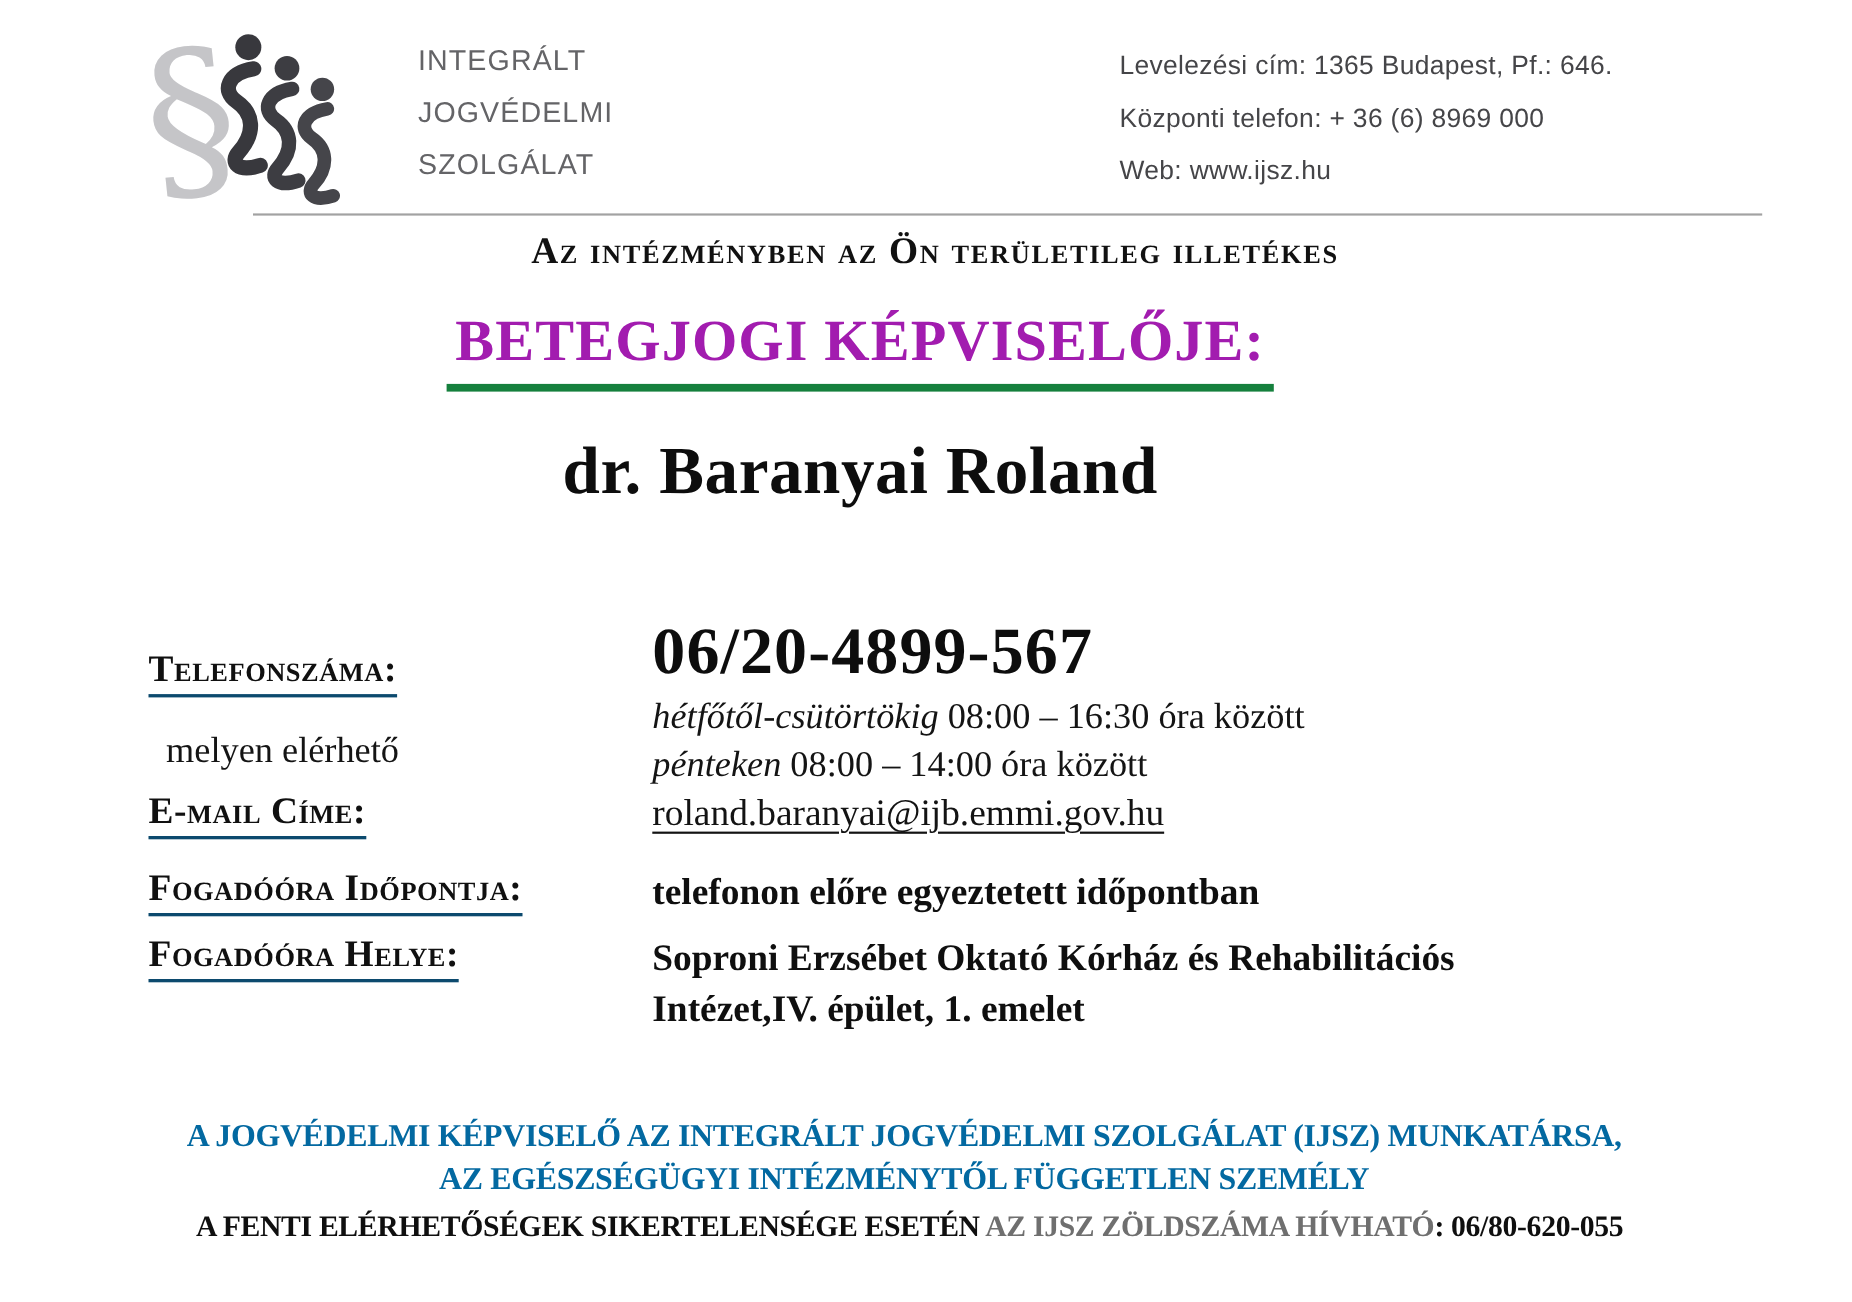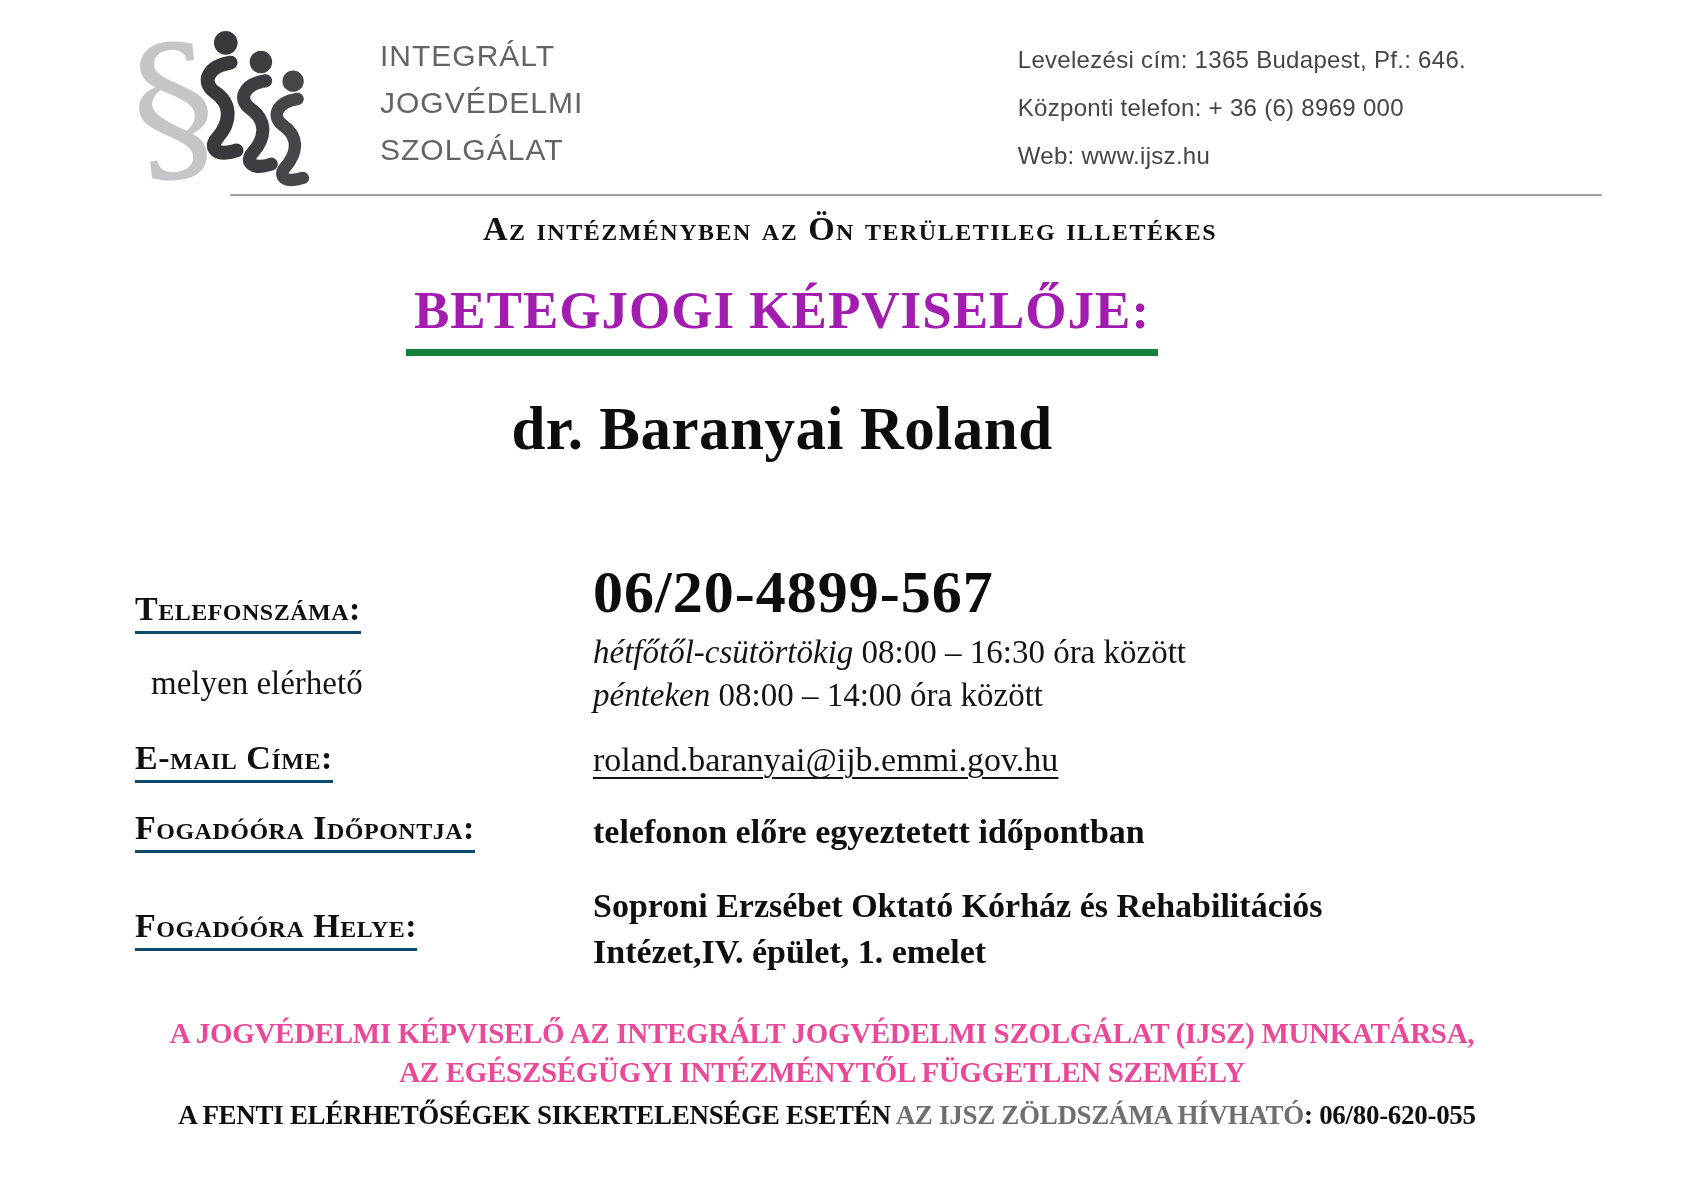--- a/index.html
+++ b/index.html
@@ -17,21 +17,21 @@
   
   .header {
     position:absolute; top:20px; left:138px; right:218px;
     display:flex; justify-content:space-between; align-items:flex-start;
   }
   .logo-row { display:flex; align-items:flex-start; gap:30px; }
   .logo-svg { display:block; }
   .org-name {
     padding-top:12px;
     font-family:"Liberation Sans", sans-serif;
-    font-size:30px; line-height:47px;
+    font-size:26px; line-height:47px;
     color:#646467; letter-spacing:1px; font-weight:500;
   }
   .contact {
     padding-top:16px;
     font-family:"Liberation Sans", sans-serif;
     font-size:24px; line-height:48px;
     color:#454548; letter-spacing:0.3px;
   }
   .rule {
     position:absolute; top:194px; left:230px; width:1372px; height:2px;
@@ -74,37 +74,37 @@
     color:#101010;
   }
   .sublabel { font-size:33px; margin:31px 0 0 16px; color:#141414; }
 
   .row-phone .cell-label { padding-top:30px; }
   .phone-big { font-weight:bold; font-size:60px; letter-spacing:1px; line-height:64px; color:#0d0d0d; }
   .sched { font-size:33px; line-height:43px; color:#141414; }
   .sched-first { margin-top:7px; }
   .it { font-style:italic; }
 
-  .row-email { margin-top:22px; }
+  .row-email { margin-top:2px; }
   .email-value {
     font-size:34px; color:#131313;
     text-decoration:underline; text-underline-offset:6px; text-decoration-thickness:2px;
     padding-top:2px;
   }
 
   .row-time { margin-top:26px; }
-  .row-place { margin-top:28px;align-items:center; }
+  .row-place { margin-top:14px; }
   .value-bold { font-weight:bold; font-size:34px; line-height:46px; color:#0f0f0f; }
 
   
   .notes {
     position:absolute; top:1014px; left:0; right:40px;
     text-align:center;
     font-weight:bold; font-size:29px; line-height:39px;
-    letter-spacing:-0.3px; color:#ec4899;
+    letter-spacing:-0.3px; color:#0369a1;
   }
   .hotline {
     position:absolute; top:1100px; left:0; right:30px;
     text-align:center;
     font-weight:bold; font-size:27px; letter-spacing:-0.3px;
     color:#0f0f0f; white-space:nowrap;
   }
   .hotline .gray { color:#6f6f6f; }
 </style>
 </head>

